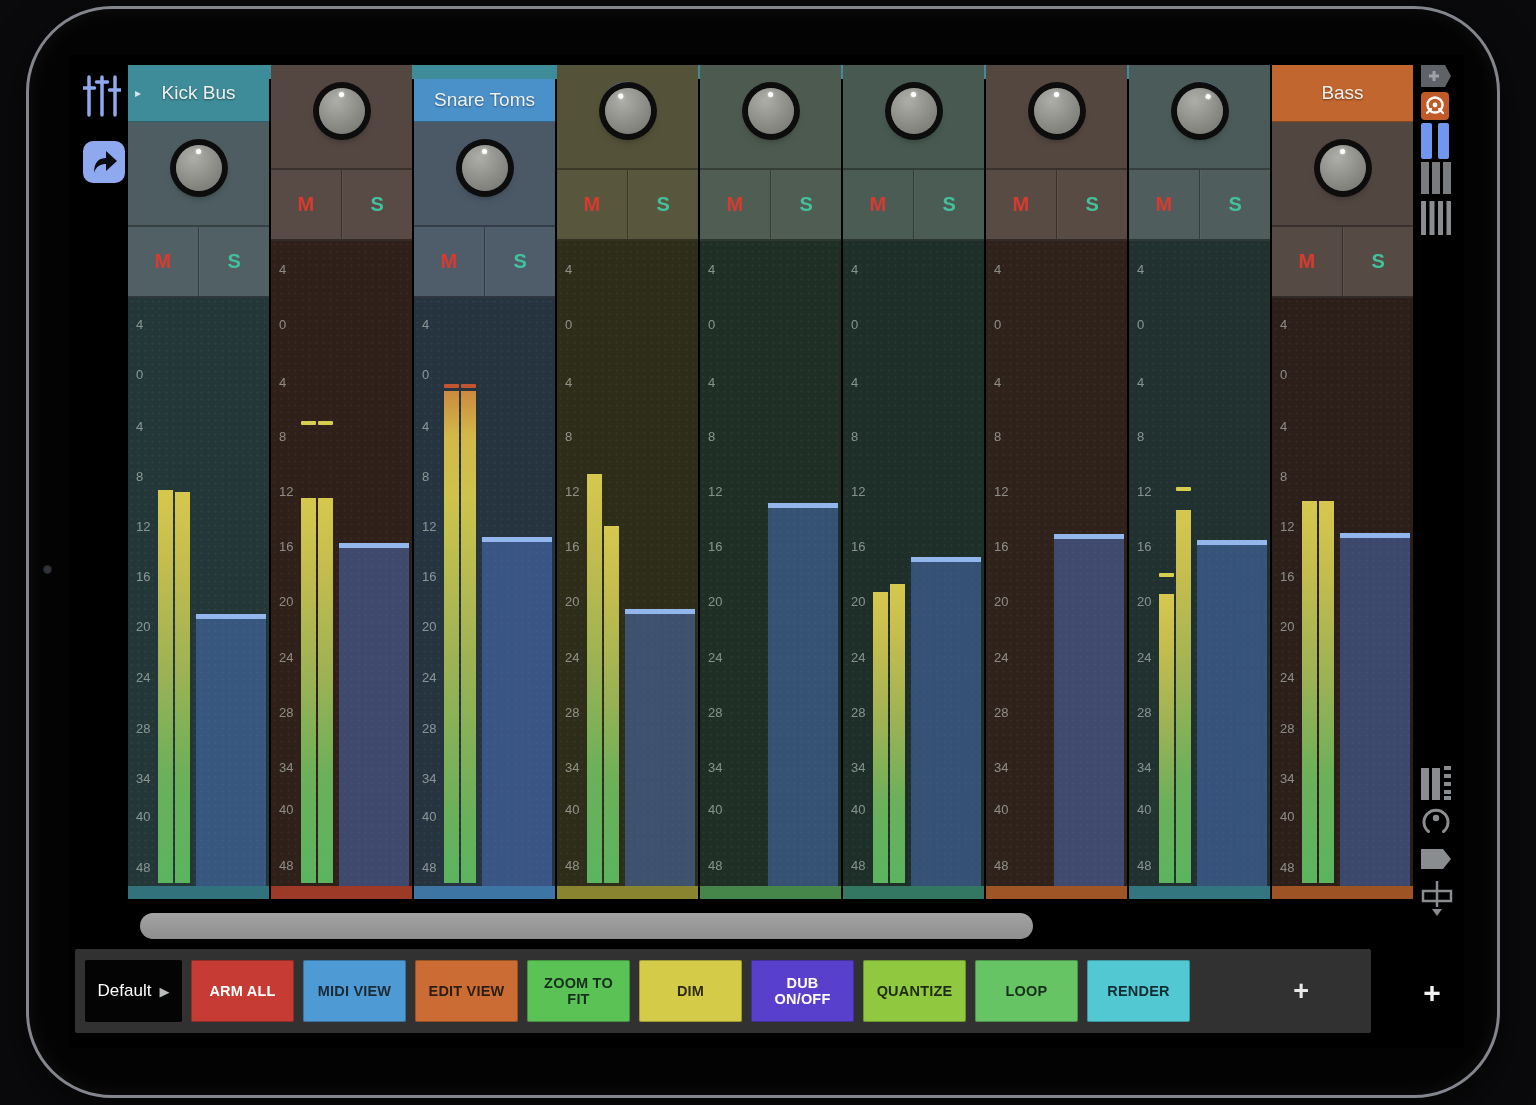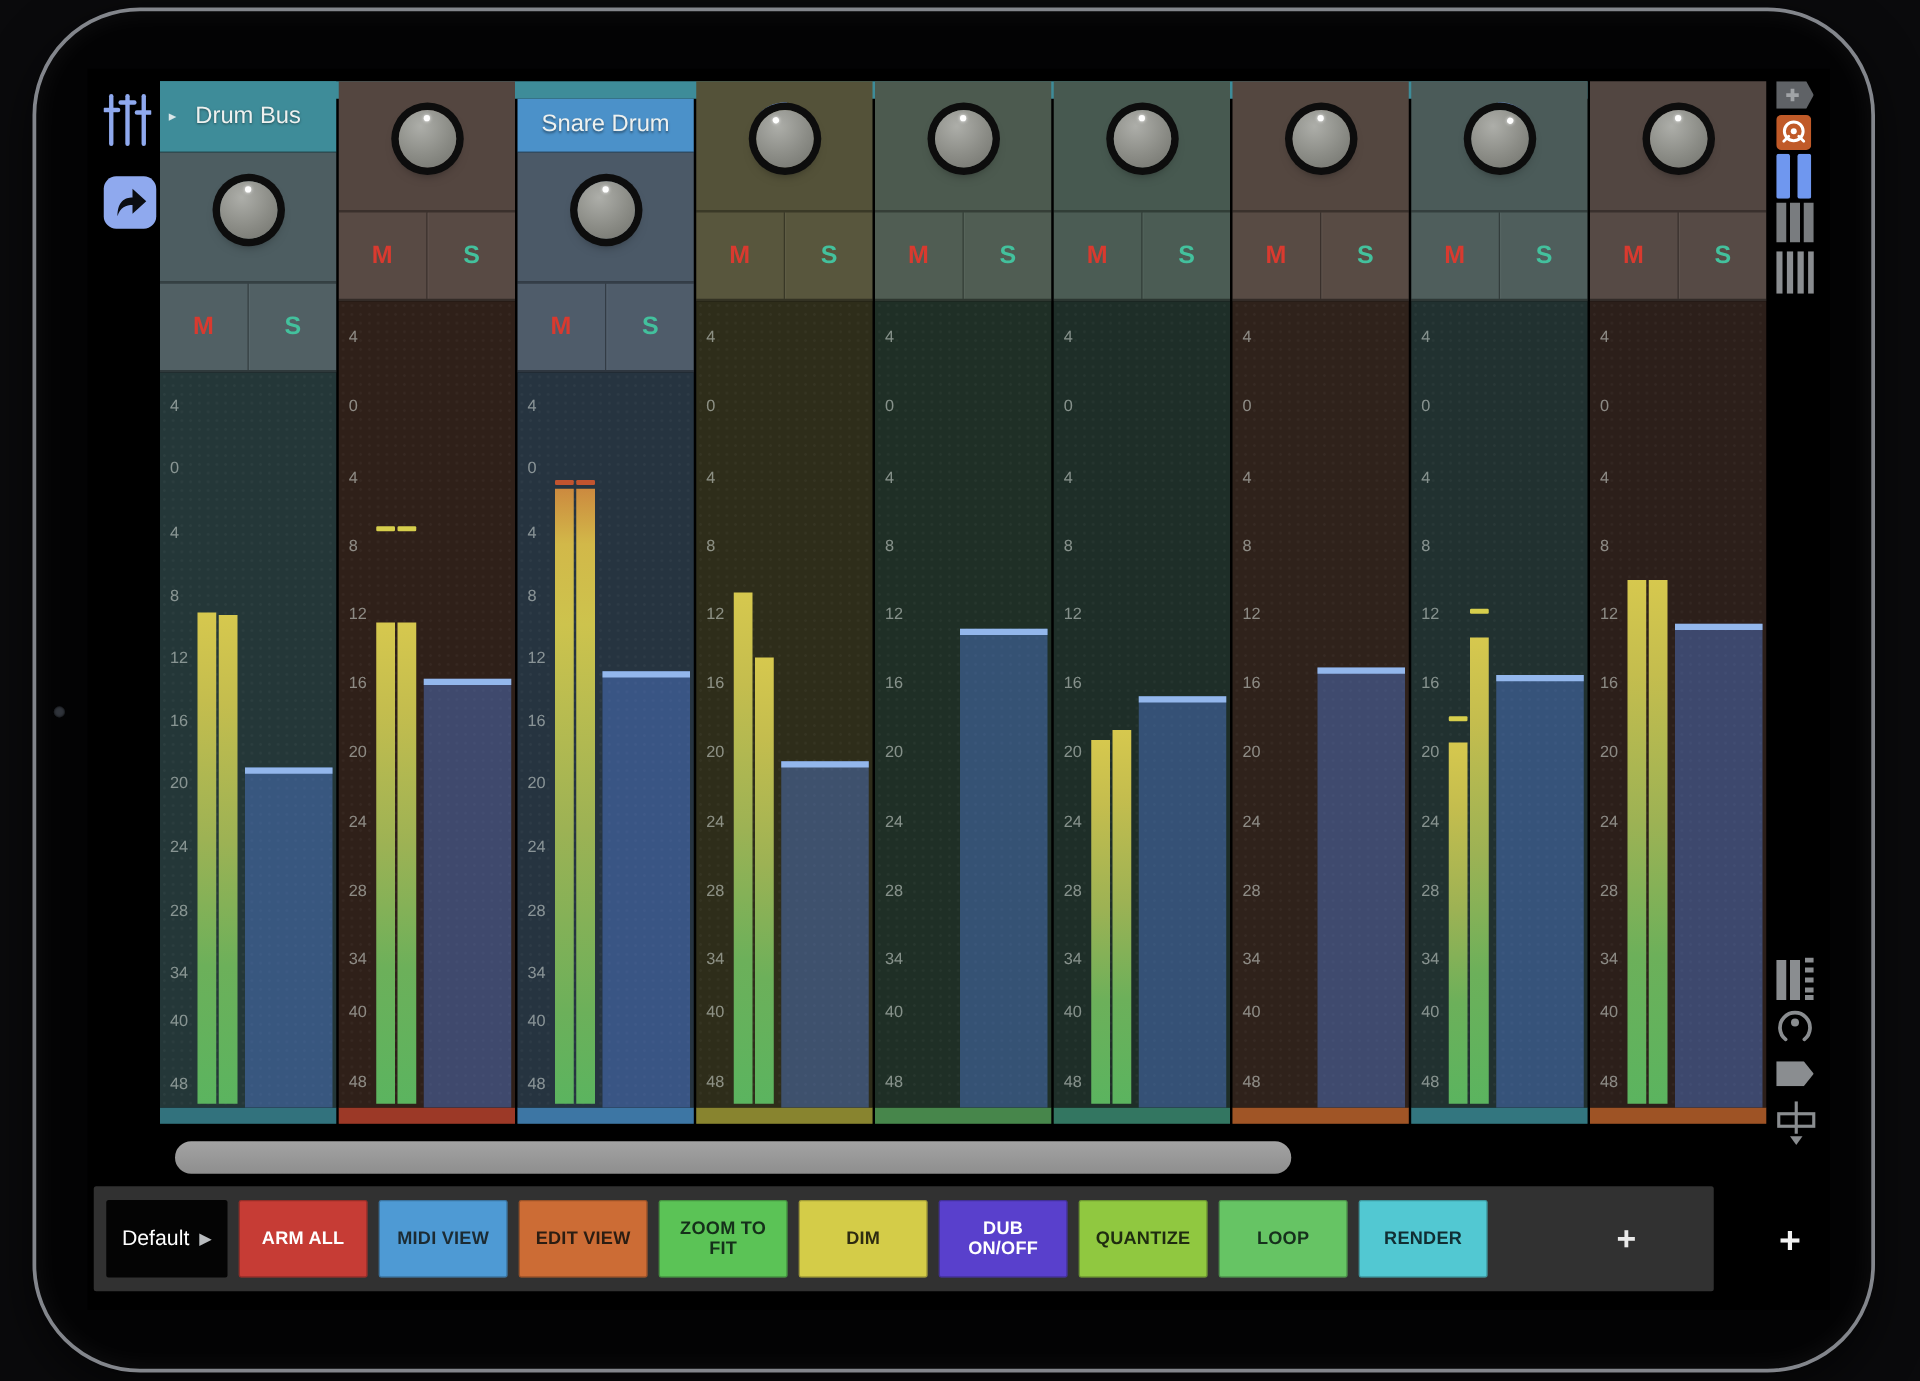--- a/index.html
+++ b/index.html
@@ -103,21 +103,21 @@
         </svg>
       </div>
     </div>
 
     <div class="group-strip" id="group-strip" style="background: rgb(62, 140, 153);"></div>
     <div class="mixer" id="mixer">
         <div class="channel bus" style="--ch-color: #3e8c99; --knob-bg: #4d5d61; --meter-bg: #243738;">
     <div class="ch-header">
       <div class="hd-box">
         <span class="disclosure">▸</span>
-        <span class="ch-name">Drum Bus</span>
+        <span class="ch-name">Kick Bus</span>
       </div>
     </div>
     <div class="ch-knob-zone">
       <div class="knob">
         <svg class="arc" viewBox="0 0 58 58">
           <path class="arc-left" d="M 10.5 10.5 A 26.5 26.5 0 0 1 29 2.5"></path>
           <path class="arc-right" d="M 29 2.5 A 26.5 26.5 0 0 1 47.5 10.5"></path>
         </svg>
         <div class="knob-cap">
           <div class="dot-arm" style="transform: rotate(0deg);">
@@ -189,21 +189,21 @@
             <span class="db" style="top: 96.8%;">48</span>
             <div class="peak peak-l" style="top: 27.9%; background: rgb(214, 206, 76);"></div>
             <div class="peak peak-r" style="top: 27.9%; background: rgb(214, 206, 76);"></div>
           </div>
     <div class="ch-strip"></div>
   </div>
         <div class="channel child" style="--ch-color: #4b91c9; --knob-bg: #4b5967; --meter-bg: #263440;">
     <div class="ch-header">
       <div class="hd-box">
         <span class="disclosure"></span>
-        <span class="ch-name">Snare Drum</span>
+        <span class="ch-name">Snare Toms</span>
       </div>
     </div>
     <div class="ch-knob-zone">
       <div class="knob">
         <svg class="arc" viewBox="0 0 58 58">
           <path class="arc-left" d="M 10.5 10.5 A 26.5 26.5 0 0 1 29 2.5"></path>
           <path class="arc-right" d="M 29 2.5 A 26.5 26.5 0 0 1 47.5 10.5"></path>
         </svg>
         <div class="knob-cap">
           <div class="dot-arm" style="transform: rotate(0deg);">
@@ -428,20 +428,26 @@
             <span class="db" style="top: 73.1%;">28</span>
             <span class="db" style="top: 81.6%;">34</span>
             <span class="db" style="top: 88.1%;">40</span>
             <span class="db" style="top: 96.8%;">48</span>
             <div class="peak peak-l" style="top: 51.4%; background: rgb(214, 206, 76);"></div>
             <div class="peak peak-r" style="top: 38.1%; background: rgb(214, 206, 76);"></div>
           </div>
     <div class="ch-strip"></div>
   </div>
         <div class="channel top" style="--ch-color: #c1662e; --knob-bg: #524641; --meter-bg: #2c1f1a;">
+    <div class="ch-header">
+      <div class="hd-box">
+        <span class="disclosure"></span>
+        <span class="ch-name">Bass</span>
+      </div>
+    </div>
     <div class="ch-knob-zone">
       <div class="knob">
         <svg class="arc" viewBox="0 0 58 58">
           <path class="arc-left" d="M 10.5 10.5 A 26.5 26.5 0 0 1 29 2.5"></path>
           <path class="arc-right" d="M 29 2.5 A 26.5 26.5 0 0 1 47.5 10.5"></path>
         </svg>
         <div class="knob-cap">
           <div class="dot-arm" style="transform: rotate(0deg);">
                   <div class="dot"></div>
                 </div>

